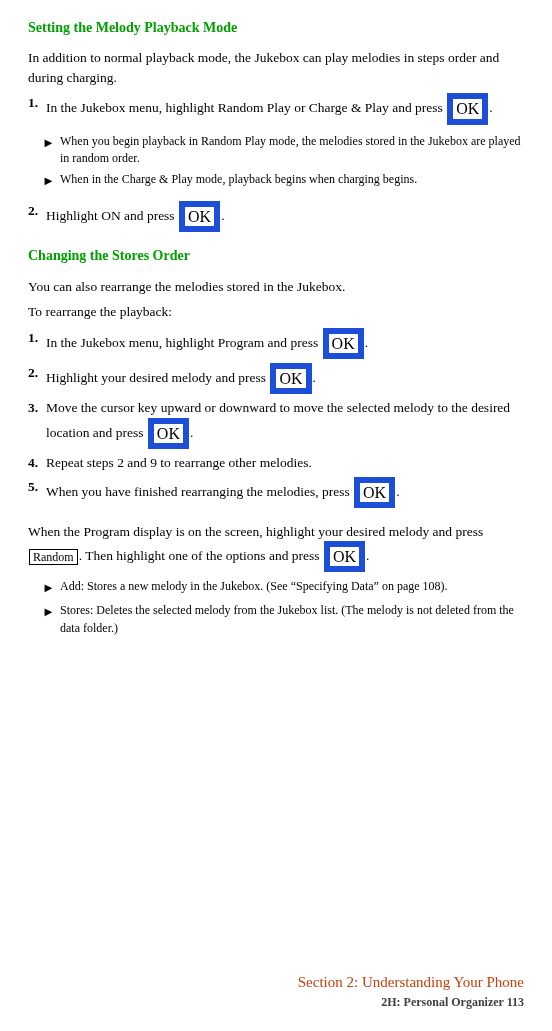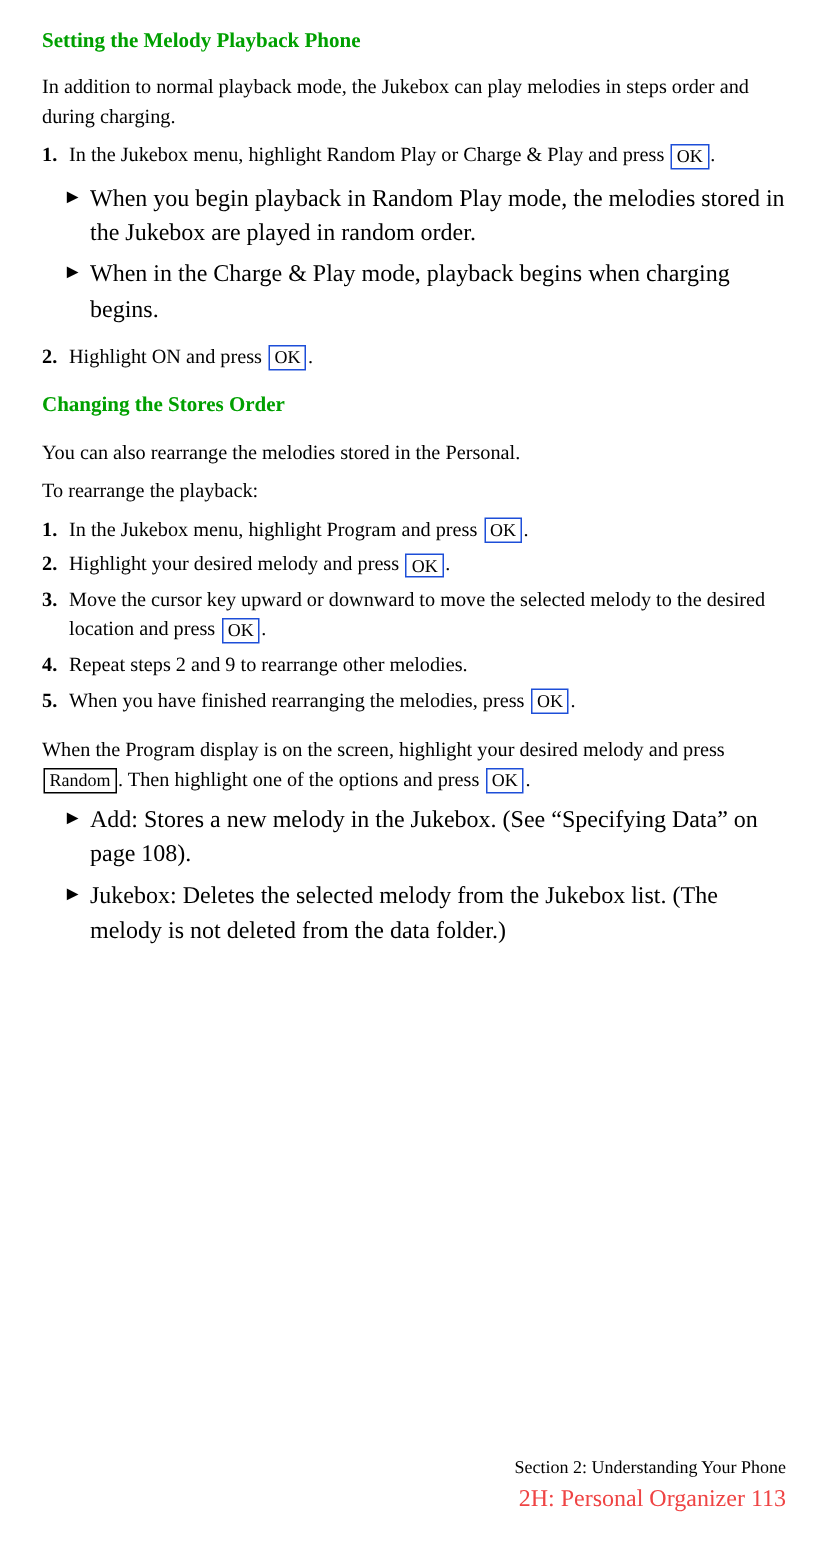--- a/index.html
+++ b/index.html
@@ -79,29 +79,29 @@
     }
 
     .bullet-arrow {
       font-size: 13px;
       min-width: 14px;
       margin-top: 1px;
     }
 
     .bullet-content {
       flex: 1;
-      font-size: 16px;
+      font-size: 12px;
       line-height: 1.45;
     }
 
     .ok-box {
       display: inline-block;
-      border: 1px solid #1d4ed8;
+      border: 6px solid #1d4ed8;
       padding: 0px 3px;
-      font-size: 12px;
+      font-size: 16px;
       line-height: 1.2;
       vertical-align: middle;
       margin: 0 1px;
     }
 
     .options-box {
       display: inline-block;
       border: 1px solid #000;
       padding: 0px 3px;
       font-size: 12px;
@@ -121,36 +121,36 @@
     .footer {
       margin-top: auto;
       text-align: right;
       font-size: 12px;
       color: #555;
       padding-top: 10px;
       border-top: none;
     }
 
     .footer-line1 {
-      font-size: 12px;
-      color: #000000;
+      font-size: 15px;
+      color: #c2410c;
     }
 
     .footer-line2 {
-      font-size: 16px;
-      color: #ef4444;
-      font-weight: normal;
+      font-size: 12px;
+      color: #404040;
+      font-weight: bold;
     }
   </style>
 </head>
 <body>
 
 <div class="page-container">
 
-  <div class="section-heading section-gap">Setting the Melody Playback Phone</div>
+  <div class="section-heading section-gap">Setting the Melody Playback Mode</div>
 
   <p class="body-text">In addition to normal playback mode, the Jukebox can play melodies in steps order and during charging.</p>
 
   <ol class="numbered-list">
     <li>
       <span class="list-num">1.</span>
       <span class="list-content">
         In the Jukebox menu, highlight <span class="bold">Random Play</span> or <span class="bold">Charge &amp; Play</span> and press <span class="ok-box">OK</span>.
       </span>
     </li>
@@ -175,21 +175,21 @@
     <li>
       <span class="list-num">2.</span>
       <span class="list-content">
         Highlight <span class="bold">ON</span> and press <span class="ok-box">OK</span>.
       </span>
     </li>
   </ol>
 
   <div class="section-heading section-gap">Changing the Stores Order</div>
 
-  <p class="body-text">You can also rearrange the melodies stored in the Personal.</p>
+  <p class="body-text">You can also rearrange the melodies stored in the Jukebox.</p>
   <p class="body-text">To rearrange the playback:</p>
 
   <ol class="numbered-list section-gap">
     <li>
       <span class="list-num">1.</span>
       <span class="list-content">
         In the Jukebox menu, highlight <span class="bold">Program</span> and press <span class="ok-box">OK</span>.
       </span>
     </li>
     <li>
@@ -226,21 +226,21 @@
   <ul class="bullet-list section-gap">
     <li>
       <span class="bullet-arrow">►</span>
       <span class="bullet-content">
         <span class="bold">Add:</span> Stores a new melody in the Jukebox. (See “Specifying Data” on page 108).
       </span>
     </li>
     <li>
       <span class="bullet-arrow">►</span>
       <span class="bullet-content">
-        <span class="bold">Jukebox:</span> Deletes the selected melody from the Jukebox list. (The melody is not deleted from the data folder.)
+        <span class="bold">Stores:</span> Deletes the selected melody from the Jukebox list. (The melody is not deleted from the data folder.)
       </span>
     </li>
   </ul>
 
   <div class="footer">
     <div class="footer-line1">Section 2: Understanding Your Phone</div>
     <div class="footer-line2">2H: Personal Organizer    113</div>
   </div>
 
 </div>

